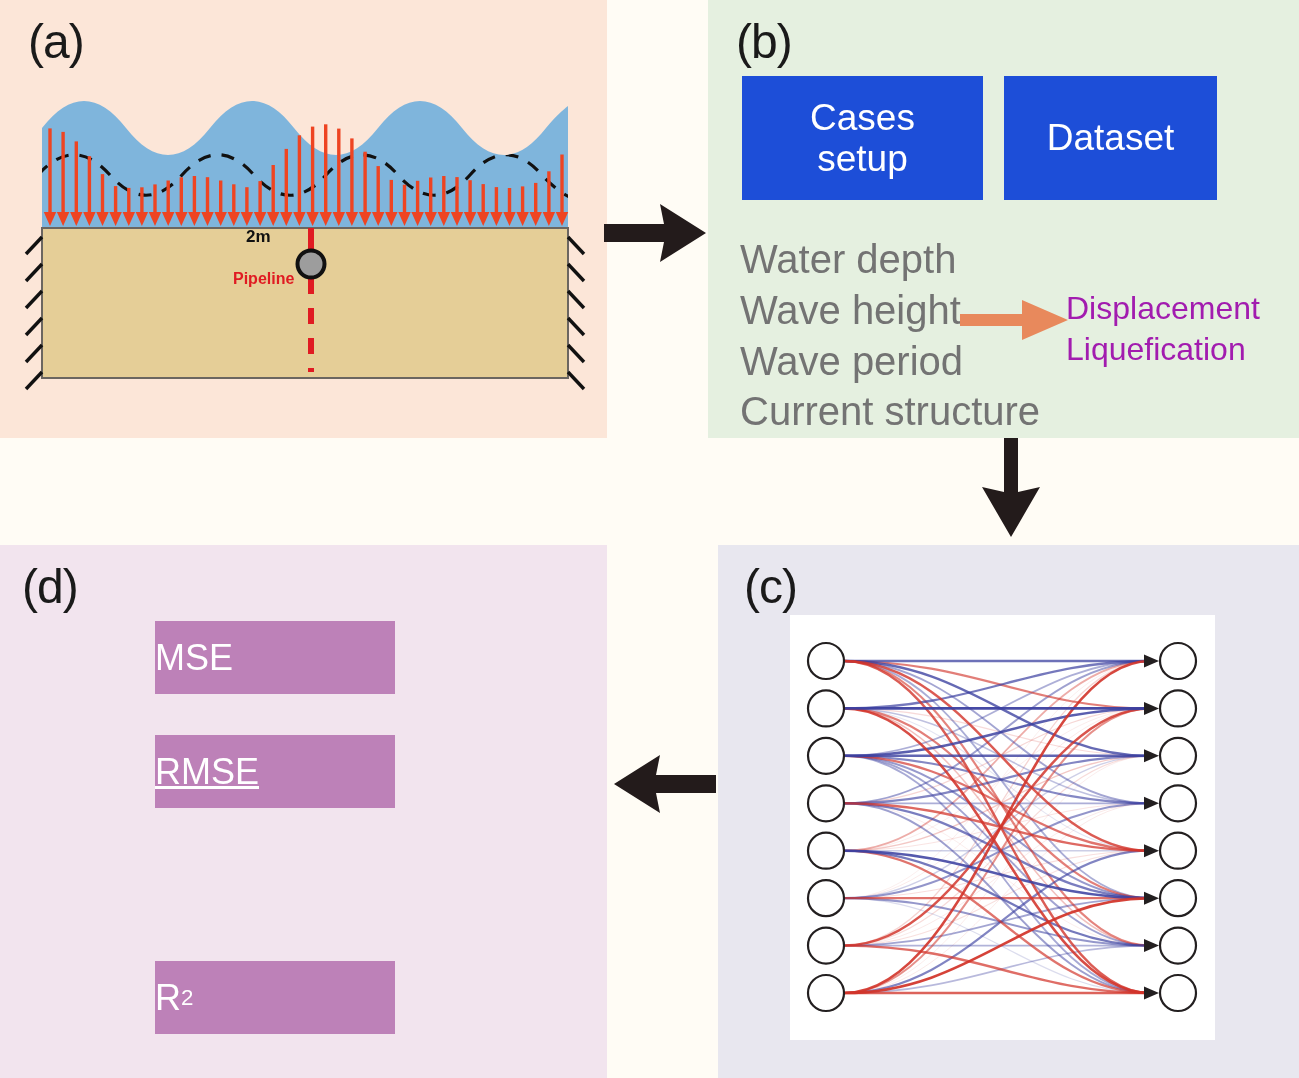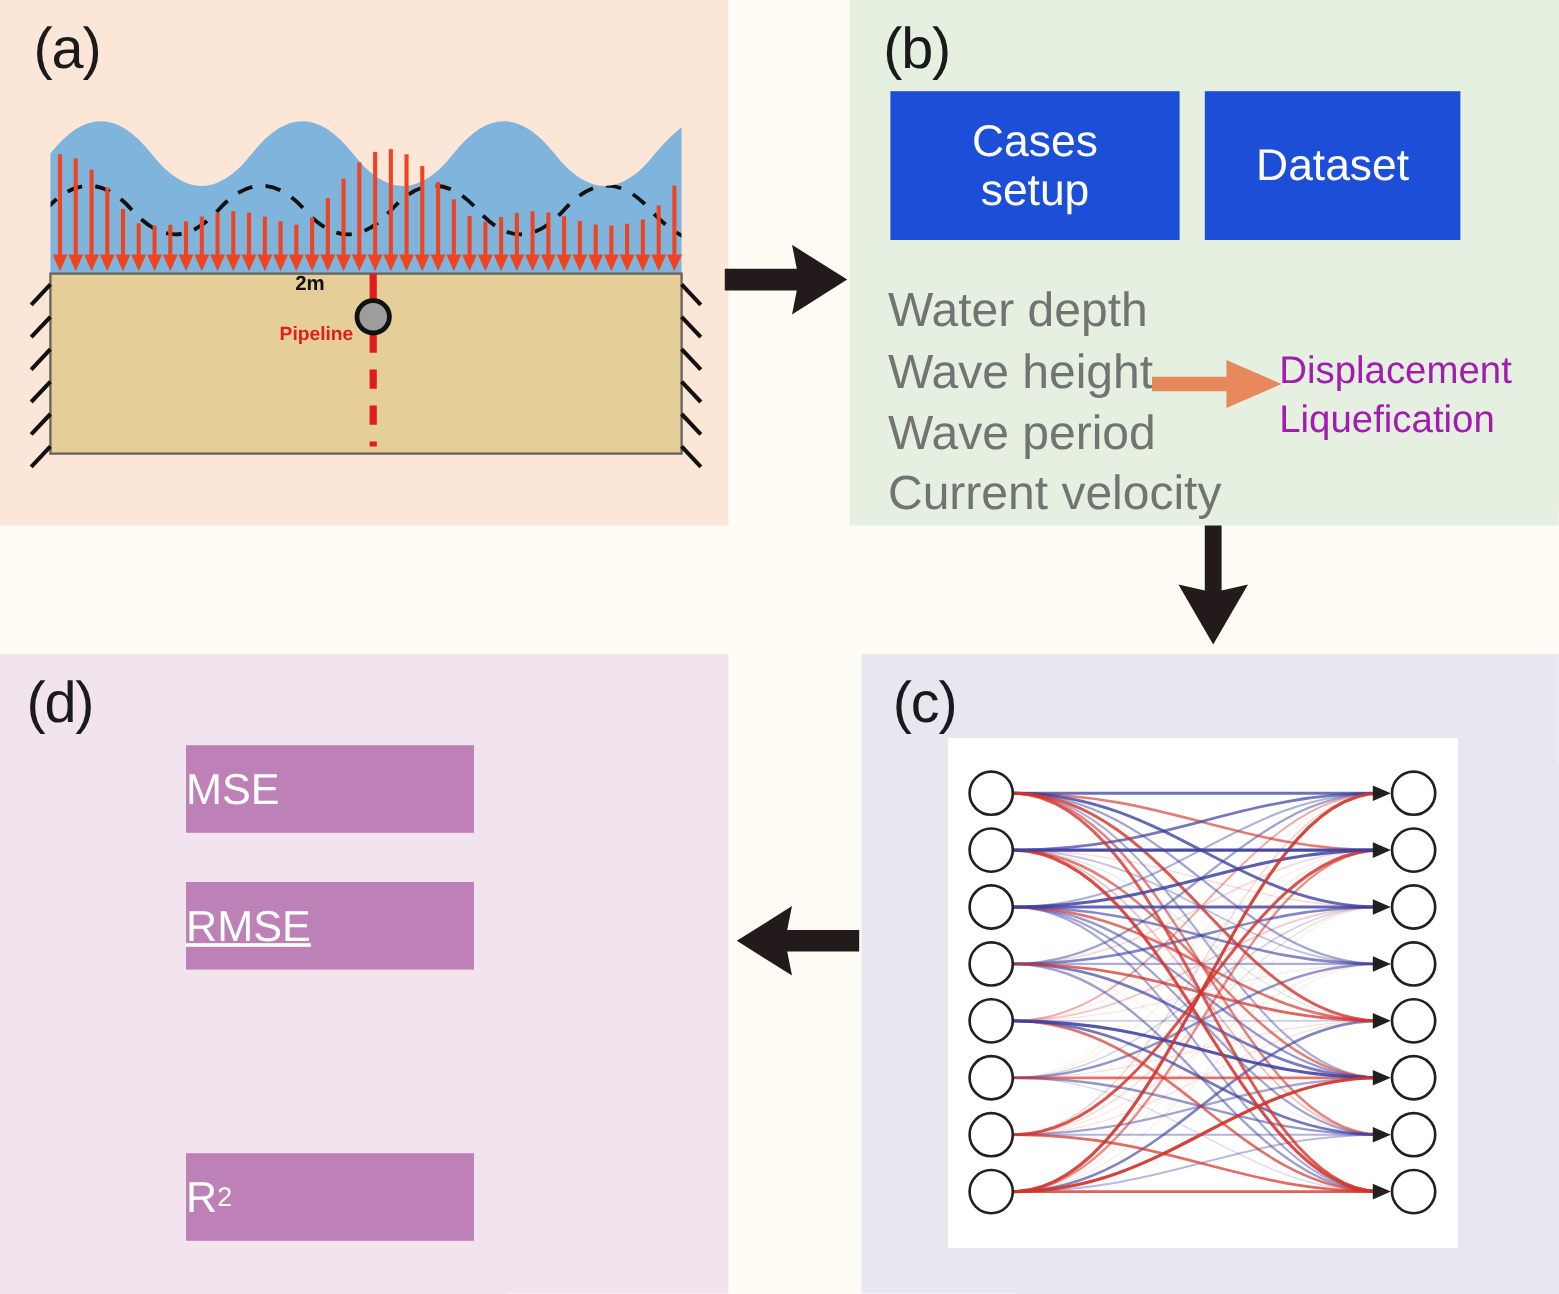--- a/index.html
+++ b/index.html
@@ -260,21 +260,21 @@
   <div class="orange-box" id="b-box-dataset">
     <span>
       <span>Dataset</span><br>
     </span>
   </div>
 
   <div class="b-inputs">
     <div>Water depth</div>
     <div>Wave height</div>
     <div>Wave period</div>
-    <div>Current velocity</div>
+    <div>Current structure</div>
   </div>
 
   <svg style="position:absolute;left:252px;top:296px;" width="110" height="48" viewBox="0 0 110 48">
     <path d="M0,18 L62,18 L62,4 L108,24 L62,44 L62,30 L0,30 Z" fill="#e8895c"></path>
   </svg>
 
   <div class="b-outputs">
     <div>Displacement</div>
     <div>Liquefication</div>
   </div>

